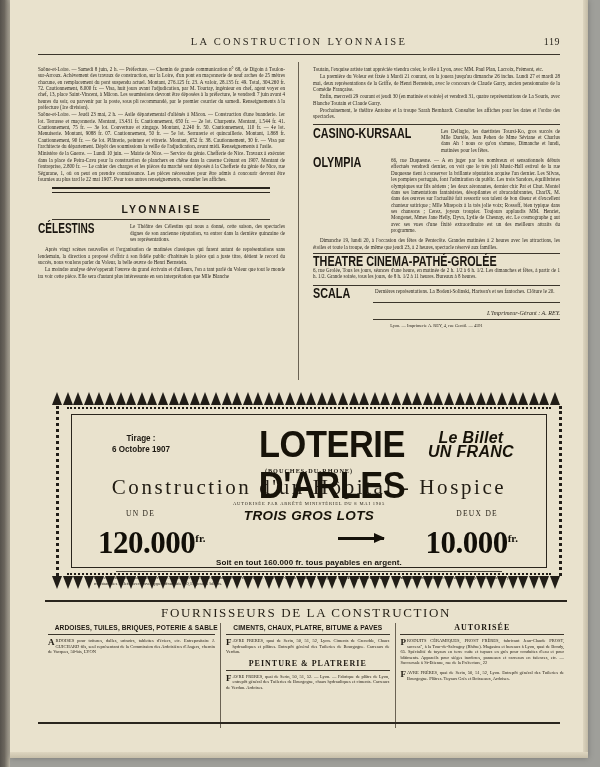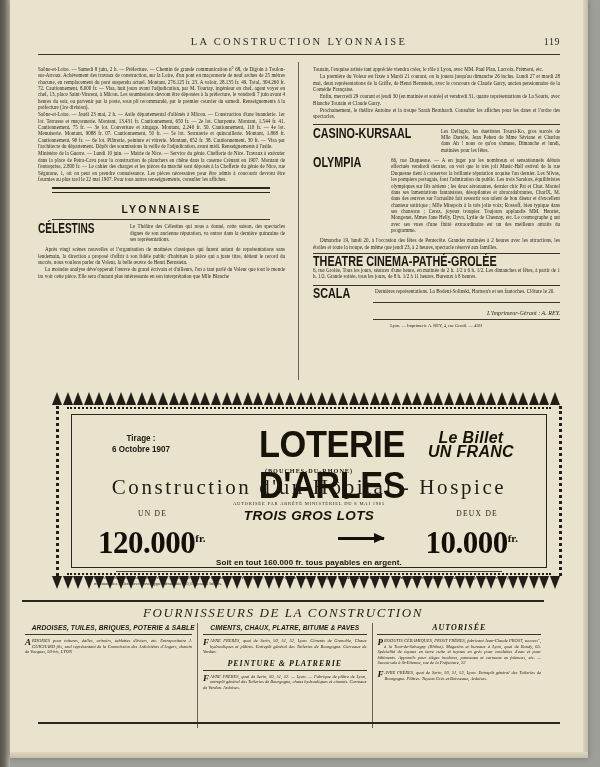--- a/index.html
+++ b/index.html
@@ -139,21 +139,21 @@
   .construction{
     text-align:center;font-size:21px;line-height:24px;color:#221d14;
     font-family:"Liberation Serif",serif;letter-spacing:2.6px;
     margin-top:1px;
   }
   .autorisee{
     text-align:center;font-size:4.6px;letter-spacing:.8px;color:#2a251c;
     margin-top:2px;font-family:"Liberation Serif",serif;
   }
   .lots-head{position:relative;height:13px;margin-top:2px;}
-  .lots-head .undc{position:absolute;left:36px;top:1px;font-size:7.5px;letter-spacing:1.3px;color:#221d14;margin-left:12px;}
+  .lots-head .undc{position:absolute;left:36px;top:1px;font-size:7.5px;letter-spacing:1.3px;color:#221d14;}
   .lots-head .tgl{
     position:absolute;left:0;right:0;text-align:center;
     font-family:"Liberation Sans",sans-serif;font-weight:bold;font-style:italic;
     font-size:13.5px;color:#171309;letter-spacing:.4px;
   }
   .lots-head .deuxc{position:absolute;right:30px;top:1px;font-size:7.5px;letter-spacing:1.3px;color:#221d14;}
 
   .bignums{position:relative;height:34px;}
   .bn{
     position:absolute;font-family:"Liberation Serif",serif;font-weight:bold;
@@ -180,21 +180,21 @@
     font-size:8px;color:#1a1610;margin-top:3px;letter-spacing:.1px;
   }
   .ad-sep{height:1px;background:#4a443a;margin:4px 26px 3px 26px;}
   .ad-fine{
     font-size:4.8px;line-height:6.2px;color:#241f17;text-align:justify;
     padding:0 4px;font-family:"Liberation Serif",serif;
   }
   .ad-fine b{font-weight:bold;}
 
   
-  #four{position:absolute;left:12px;top:600px;width:522px;font-style:italic;}
+  #four{position:absolute;left:35px;top:600px;width:522px;}
   .four-rule{height:2px;background:#2a251d;width:100%;}
   .four-title{
     text-align:center;font-size:13px;letter-spacing:1.6px;color:#241f16;
     font-family:"Liberation Serif",serif;margin:3px 0 2px 0;
   }
   .four-cols{position:relative;display:flex;width:522px;}
   .fcol{width:167px;padding:0 3px;position:relative;}
   .fsep{width:1px;background:#6a6253;margin:0 2px;height:105px;}
   .fhead{
     text-align:center;font-family:"Liberation Sans",sans-serif;font-weight:bold;

